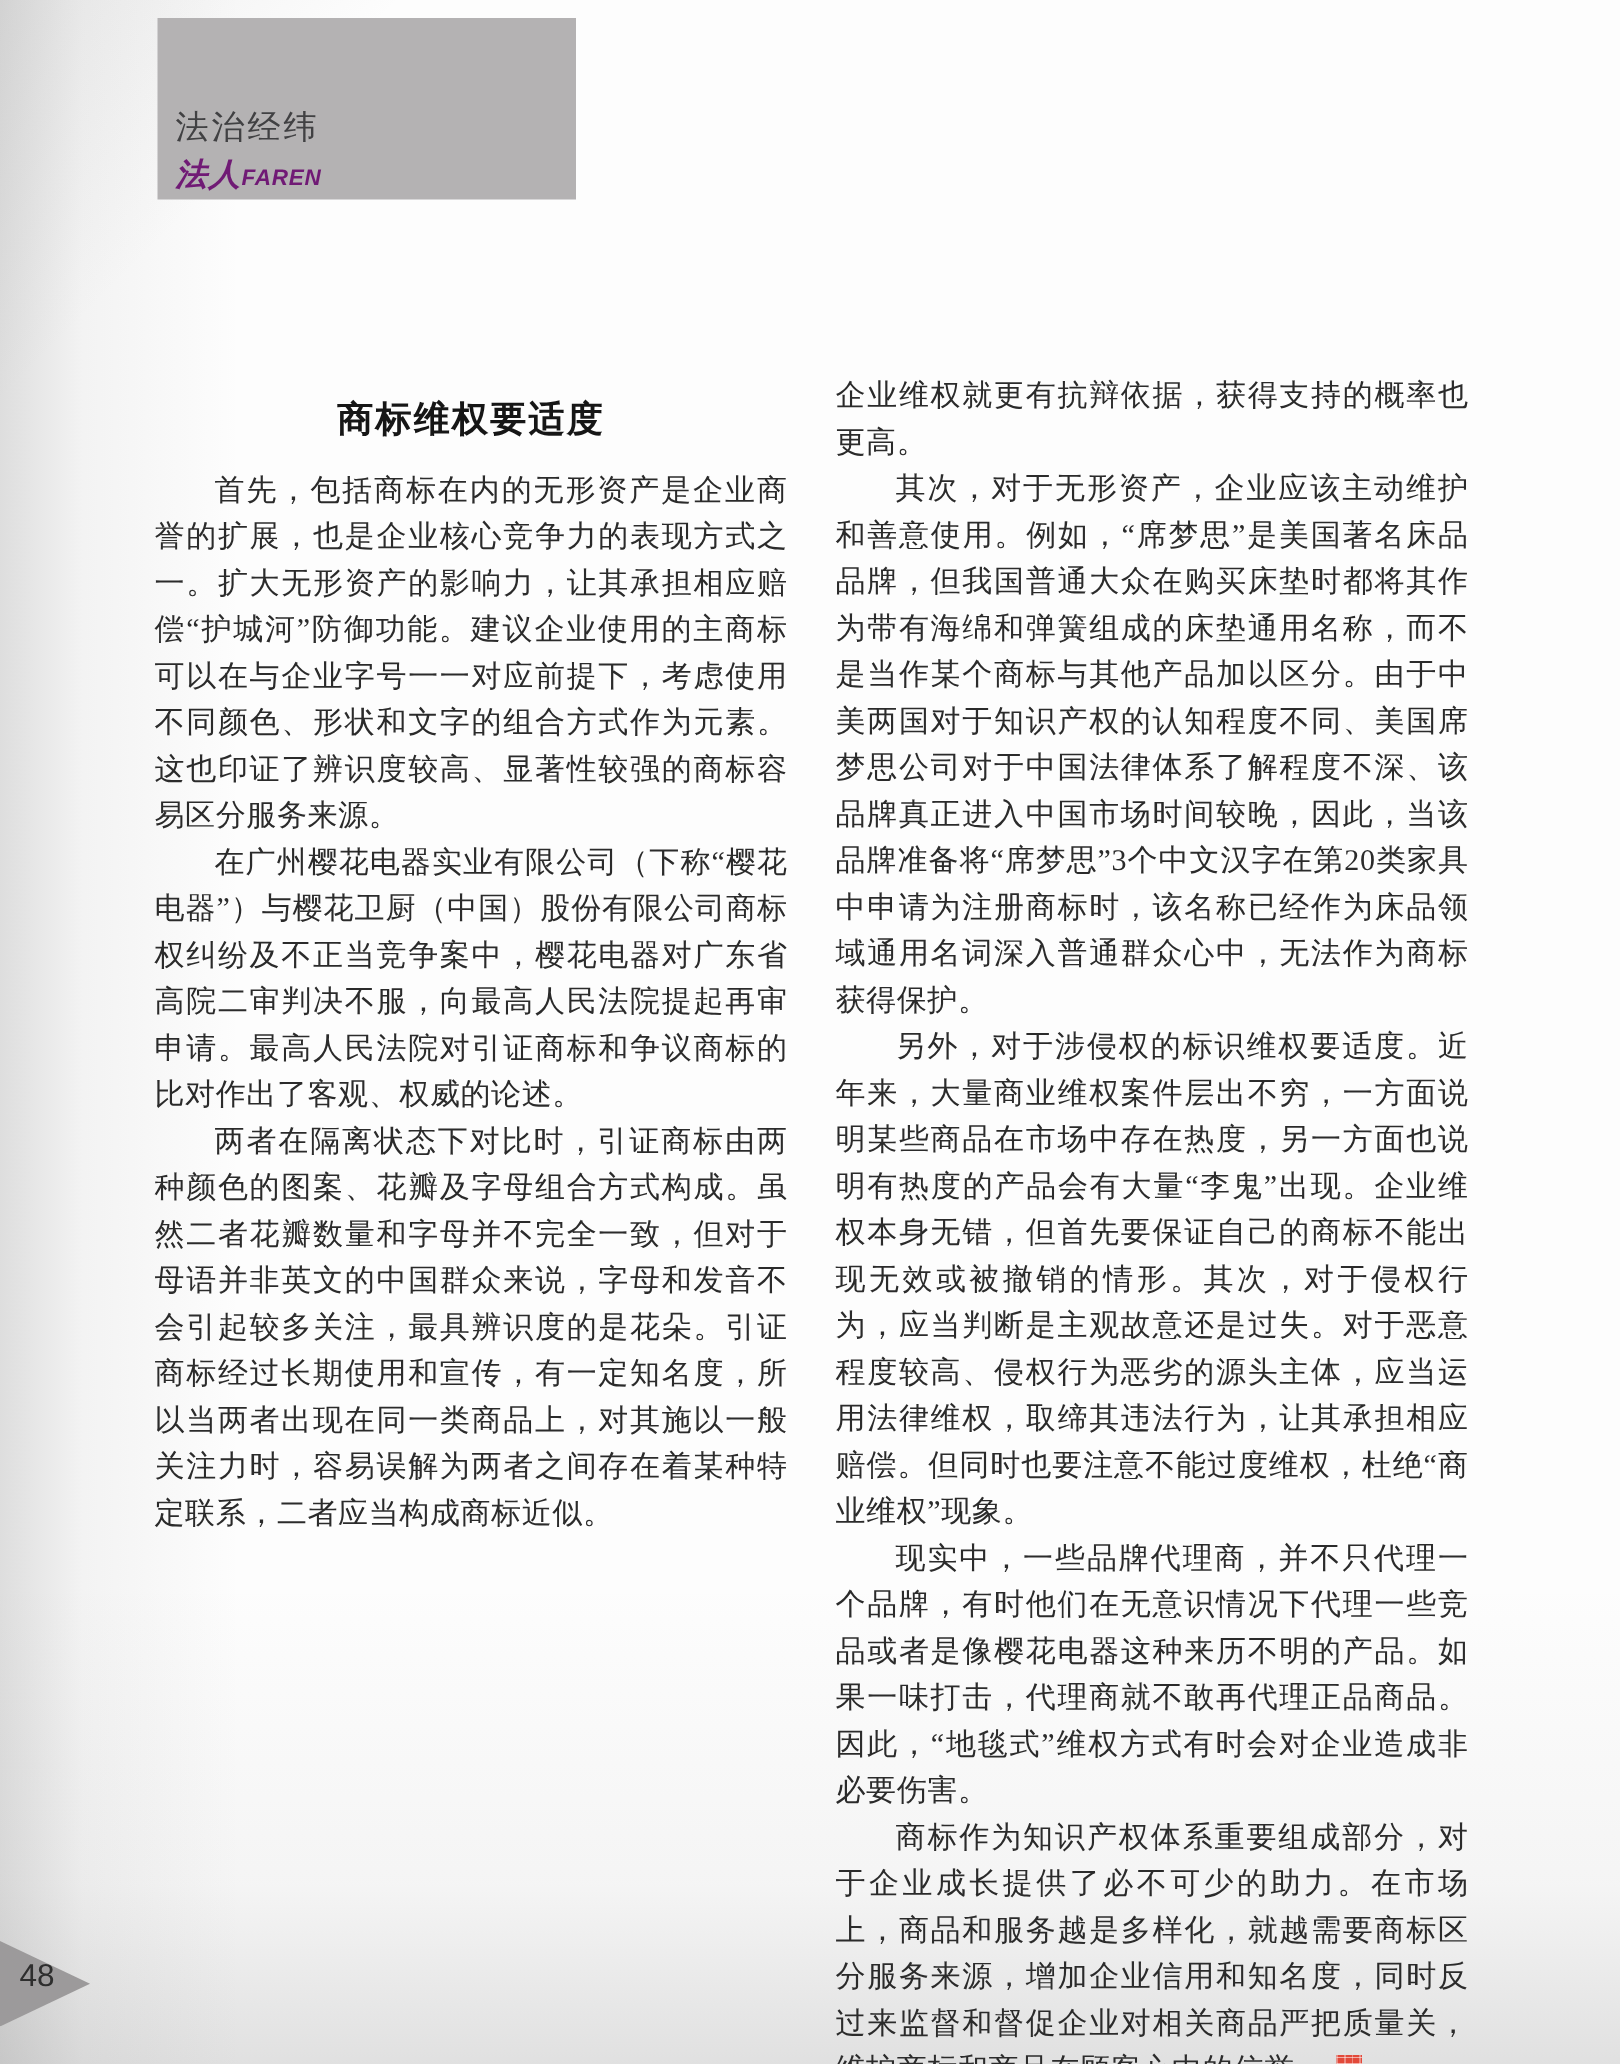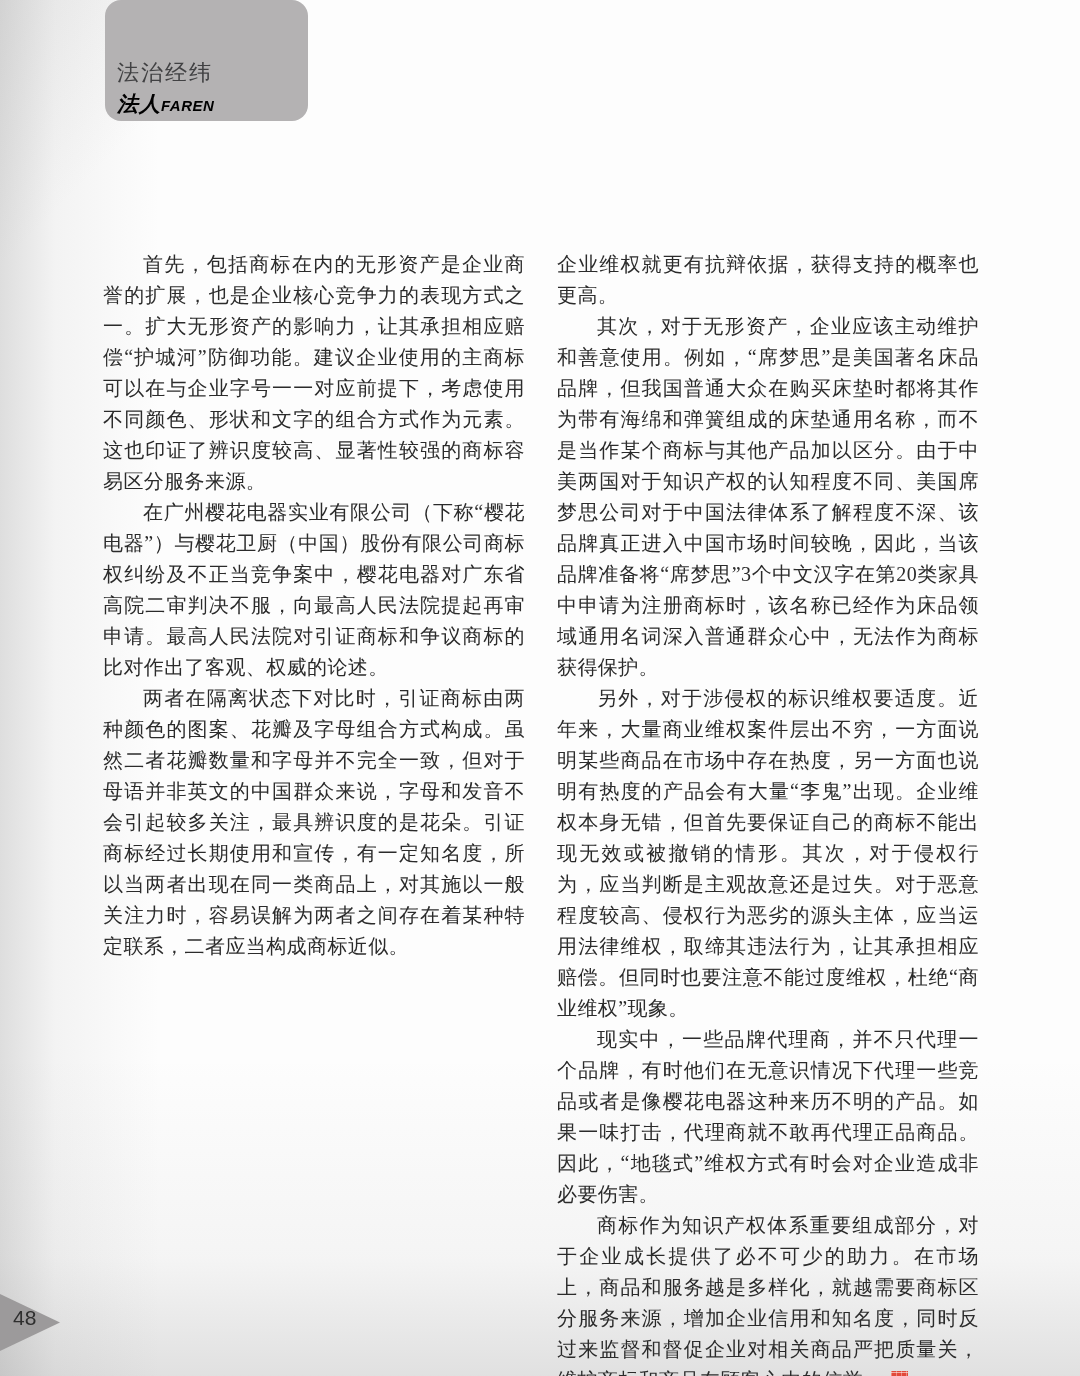--- a/index.html
+++ b/index.html
@@ -14,32 +14,31 @@
   }
   
   .scan-shading {
     position: absolute; inset: 0; pointer-events: none;
     background:
       linear-gradient(to right,  rgba(110,110,110,0.22) 0px, rgba(110,110,110,0.07) 55px,  rgba(110,110,110,0) 160px),
       linear-gradient(to top,    rgba(110,110,110,0.20) 0px, rgba(110,110,110,0.06) 120px, rgba(110,110,110,0) 320px),
       linear-gradient(135deg,    rgba(110,110,110,0.10) 0px, rgba(110,110,110,0)   190px);
   }
   .header-block {
-    position: absolute; left: 105px; top: 0; width: 203px; height: 121px;
+    position: absolute; left: 105px; top: 12px; width: 279px; height: 121px;
     background: #b4b2b3;
-    border-radius: 16px;
   }
   .header-title {
     position: absolute; left: 12px; top: 58px;
     font-family: "Liberation Sans", "DejaVu Sans", sans-serif;
     font-size: 22px; color: #414143; letter-spacing: 2px;
   }
   .logo-row {
     position: absolute; left: 12px; top: 90px;
-    font-style: italic; font-weight: bold; color: #000000;
+    font-style: italic; font-weight: bold; color: #701a75;
     font-family: "Liberation Sans", "DejaVu Sans", sans-serif;
     white-space: nowrap;
   }
   .logo-cn { font-size: 21px; letter-spacing: 1px; }
   .logo-en { font-size: 15px; letter-spacing: 0.5px; }
 
   .col {
     position: absolute; top: 249px; width: 422px;
     font-size: 20px; line-height: 31px;
     text-align: justify; letter-spacing: 0.4px;
@@ -80,20 +79,21 @@
   <div class="scan-shading"></div>
 
   <div class="header-block">
     <div class="header-title">法治经纬</div>
     <div class="logo-row">
       <span class="logo-cn">法人</span><span class="logo-en">FAREN</span>
     </div>
   </div>
 
   <div class="col col-left">
+    <div class="section-heading">商标维权要适度</div>
     <p>首先，包括商标在内的无形资产是企业商誉的扩展，也是企业核心竞争力的表现方式之一。扩大无形资产的影响力，让其承担相应赔偿“护城河”防御功能。建议企业使用的主商标可以在与企业字号一一对应前提下，考虑使用不同颜色、形状和文字的组合方式作为元素。这也印证了辨识度较高、显著性较强的商标容易区分服务来源。</p>
     <p>在广州樱花电器实业有限公司（下称“樱花电器”）与樱花卫厨（中国）股份有限公司商标权纠纷及不正当竞争案中，樱花电器对广东省高院二审判决不服，向最高人民法院提起再审申请。最高人民法院对引证商标和争议商标的比对作出了客观、权威的论述。</p>
     <p>两者在隔离状态下对比时，引证商标由两种颜色的图案、花瓣及字母组合方式构成。虽然二者花瓣数量和字母并不完全一致，但对于母语并非英文的中国群众来说，字母和发音不会引起较多关注，最具辨识度的是花朵。引证商标经过长期使用和宣传，有一定知名度，所以当两者出现在同一类商品上，对其施以一般关注力时，容易误解为两者之间存在着某种特定联系，二者应当构成商标近似。</p>
   </div>
 
   <div class="col col-right">
     <p class="no-indent">企业维权就更有抗辩依据，获得支持的概率也更高。</p>
     <p>其次，对于无形资产，企业应该主动维护和善意使用。例如，“席梦思”是美国著名床品品牌，但我国普通大众在购买床垫时都将其作为带有海绵和弹簧组成的床垫通用名称，而不是当作某个商标与其他产品加以区分。由于中美两国对于知识产权的认知程度不同、美国席梦思公司对于中国法律体系了解程度不深、该品牌真正进入中国市场时间较晚，因此，当该品牌准备将“席梦思”3个中文汉字在第20类家具中申请为注册商标时，该名称已经作为床品领域通用名词深入普通群众心中，无法作为商标获得保护。</p>
     <p>另外，对于涉侵权的标识维权要适度。近年来，大量商业维权案件层出不穷，一方面说明某些商品在市场中存在热度，另一方面也说明有热度的产品会有大量“李鬼”出现。企业维权本身无错，但首先要保证自己的商标不能出现无效或被撤销的情形。其次，对于侵权行为，应当判断是主观故意还是过失。对于恶意程度较高、侵权行为恶劣的源头主体，应当运用法律维权，取缔其违法行为，让其承担相应赔偿。但同时也要注意不能过度维权，杜绝“商业维权”现象。</p>
     <p>现实中，一些品牌代理商，并不只代理一个品牌，有时他们在无意识情况下代理一些竞品或者是像樱花电器这种来历不明的产品。如果一味打击，代理商就不敢再代理正品商品。因此，“地毯式”维权方式有时会对企业造成非必要伤害。</p>

